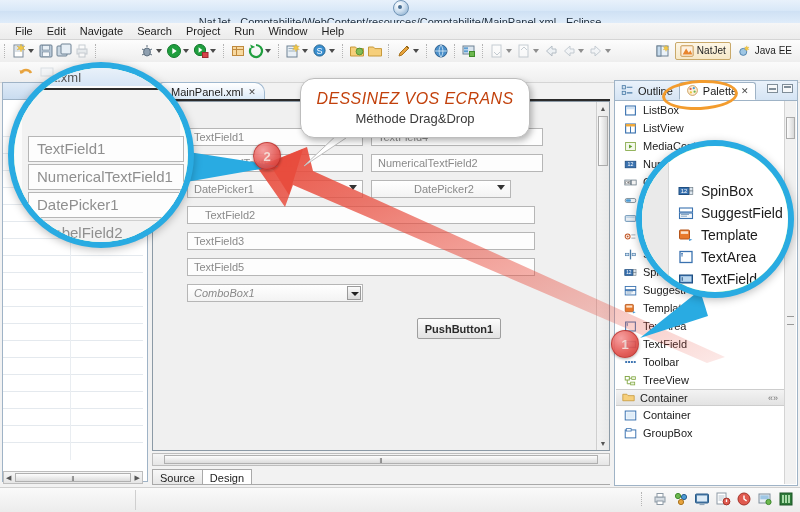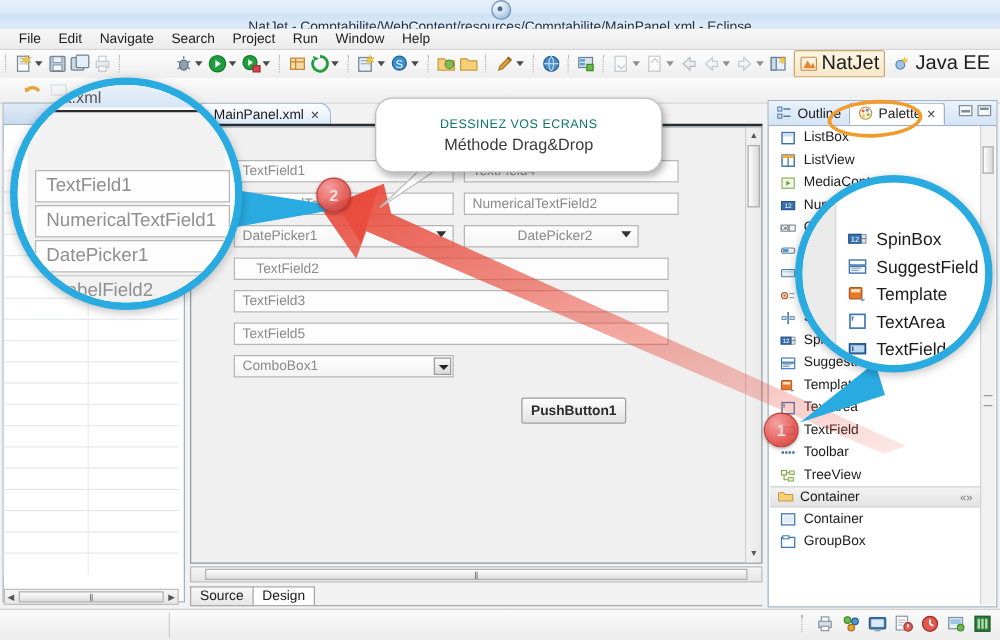--- a/index.html
+++ b/index.html
@@ -66,21 +66,21 @@
   .ico{display:block;width:16px;height:16px;}
 
   
   .persp{
     position:absolute;right:4px;top:41px;height:19px;display:flex;align-items:center;gap:3px;
   }
   .persp .pbox{
     display:flex;align-items:center;gap:3px;padding:1px 4px;border-radius:2px;
   }
   .persp .pbox.active{border:1px solid #c9a96a;background:linear-gradient(to bottom,#fdf6e6,#f6e8c8);}
-  .persp .plabel{font-size:16px;color:#1d1d1d;white-space:nowrap;}
+  .persp .plabel{font-size:10px;color:#1d1d1d;white-space:nowrap;}
 
   
   .leftpanel{
     position:absolute;left:2px;top:82px;width:146px;height:400px;
     background:#ffffff;border:1px solid #9fb3c6;box-sizing:border-box;
   }
   .leftpanel .lp-tabbar{
     height:16px;background:linear-gradient(to bottom,#dfeaf6,#c9dcf0);
     border-bottom:1px solid #9fb3c6;
   }
@@ -160,21 +160,21 @@
 
   .ed-hscroll{
     position:absolute;left:0;top:371px;width:458px;height:13px;
     background:linear-gradient(to bottom,#f5f5f5,#e6e6e6);border:1px solid #bdbdbd;box-sizing:border-box;
   }
   .ed-hscroll .thumb{
     position:absolute;left:11px;right:11px;top:1px;bottom:1px;
     background:linear-gradient(to bottom,#fdfdfd,#dcdcdc);border:1px solid #b0b0b0;box-sizing:border-box;
     font-size:8px;color:#666;text-align:center;line-height:9px;
   }
-  .sdtabs{position:absolute;left:0;top:386px;width:458px;height:17px;display:flex;align-items:center;}
+  .sdtabs{position:absolute;left:0;top:386px;width:458px;height:17px;display:flex;align-items:flex-end;}
   .sdtab{
     height:16px;padding:0 7px;font-size:11px;color:#1b1b1b;
     border:1px solid #a9a9a9;border-bottom:none;box-sizing:border-box;
     display:flex;align-items:center;background:linear-gradient(to bottom,#f7f7f7,#e6e6e6);
     margin-right:-1px;
   }
   .sdtab.active{background:#ffffff;}
   .sdline{position:absolute;left:0;top:402px;width:458px;height:1px;background:#a9a9a9;}
 
   
@@ -261,21 +261,21 @@
   
   .tail{position:absolute;z-index:39;}
 
   
   .callout{
     position:absolute;left:300px;top:78px;width:228px;height:58px;
     background:#ffffff;border:1px solid #bdbdbd;border-radius:14px;
     box-shadow:2px 3px 6px rgba(0,0,0,.28);
     z-index:50;display:flex;flex-direction:column;align-items:center;justify-content:center;
   }
-  .callout .l1{font-size:10px;color:#0f766e;letter-spacing:.4px;}
+  .callout .l1{font-size:16px;color:#c2410c;letter-spacing:.4px;font-style:italic;}
   .callout .l2{font-size:13px;color:#3a3a3a;margin-top:3px;}
 
   
   .badge{
     position:absolute;width:26px;height:26px;border-radius:50%;
     background:radial-gradient(circle at 35% 28%,#f59a9a 0%,#e3544f 60%,#c8332e 100%);
     border:1px solid rgba(180,40,35,.8);
     color:#f6d9d3;font-size:13px;font-weight:bold;
     display:flex;align-items:center;justify-content:center;
     box-shadow:0 1px 3px rgba(0,0,0,.35);
@@ -553,21 +553,21 @@
         <div class="link1" style="left:210px;top:2px;">Link1</div>
       <div class="fld" style="left: 30px; top: 22px; width: 176px;"><span>TextField1</span></div>
           <div class="fld" style="left: 214px; top: 22px; width: 172px;"><span>TextField4</span></div>
           <div class="fld" style="left: 30px; top: 48px; width: 176px;"><span>NumericalTextField1</span></div>
           <div class="fld" style="left: 214px; top: 48px; width: 172px;"><span>NumericalTextField2</span></div>
           <div class="fld dd" style="left: 30px; top: 74px; width: 176px;"><span>DatePicker1</span><span class="ddarrow"></span></div>
           <div class="fld dd" style="left: 214px; top: 74px; width: 140px; text-align: center;"><span>DatePicker2</span><span class="ddarrow"></span></div>
           <div class="fld" style="left: 30px; top: 100px; width: 348px; padding-left: 17px;"><span>TextField2</span></div>
           <div class="fld" style="left: 30px; top: 126px; width: 348px;"><span>TextField3</span></div>
           <div class="fld" style="left: 30px; top: 152px; width: 348px;"><span>TextField5</span></div>
-          <div class="fld dd" style="left: 30px; top: 178px; width: 176px;"><span>ComboBox1</span><span class="cbbtn"></span></div>
+          <div class="fld dd" style="left: 30px; top: 178px; width: 176px; font-style: italic;"><span>ComboBox1</span><span class="cbbtn"></span></div>
           <div class="pushbtn" style="left: 260px; top: 212px; width: 84px;">PushButton1</div>
         </div>
       <div class="canvas-vscroll">
         <div class="vs-up">▲</div>
         <div class="vthumb"></div>
         <div class="vs-dn">▼</div>
       </div>
     </div>
 
     <div class="ed-hscroll">

